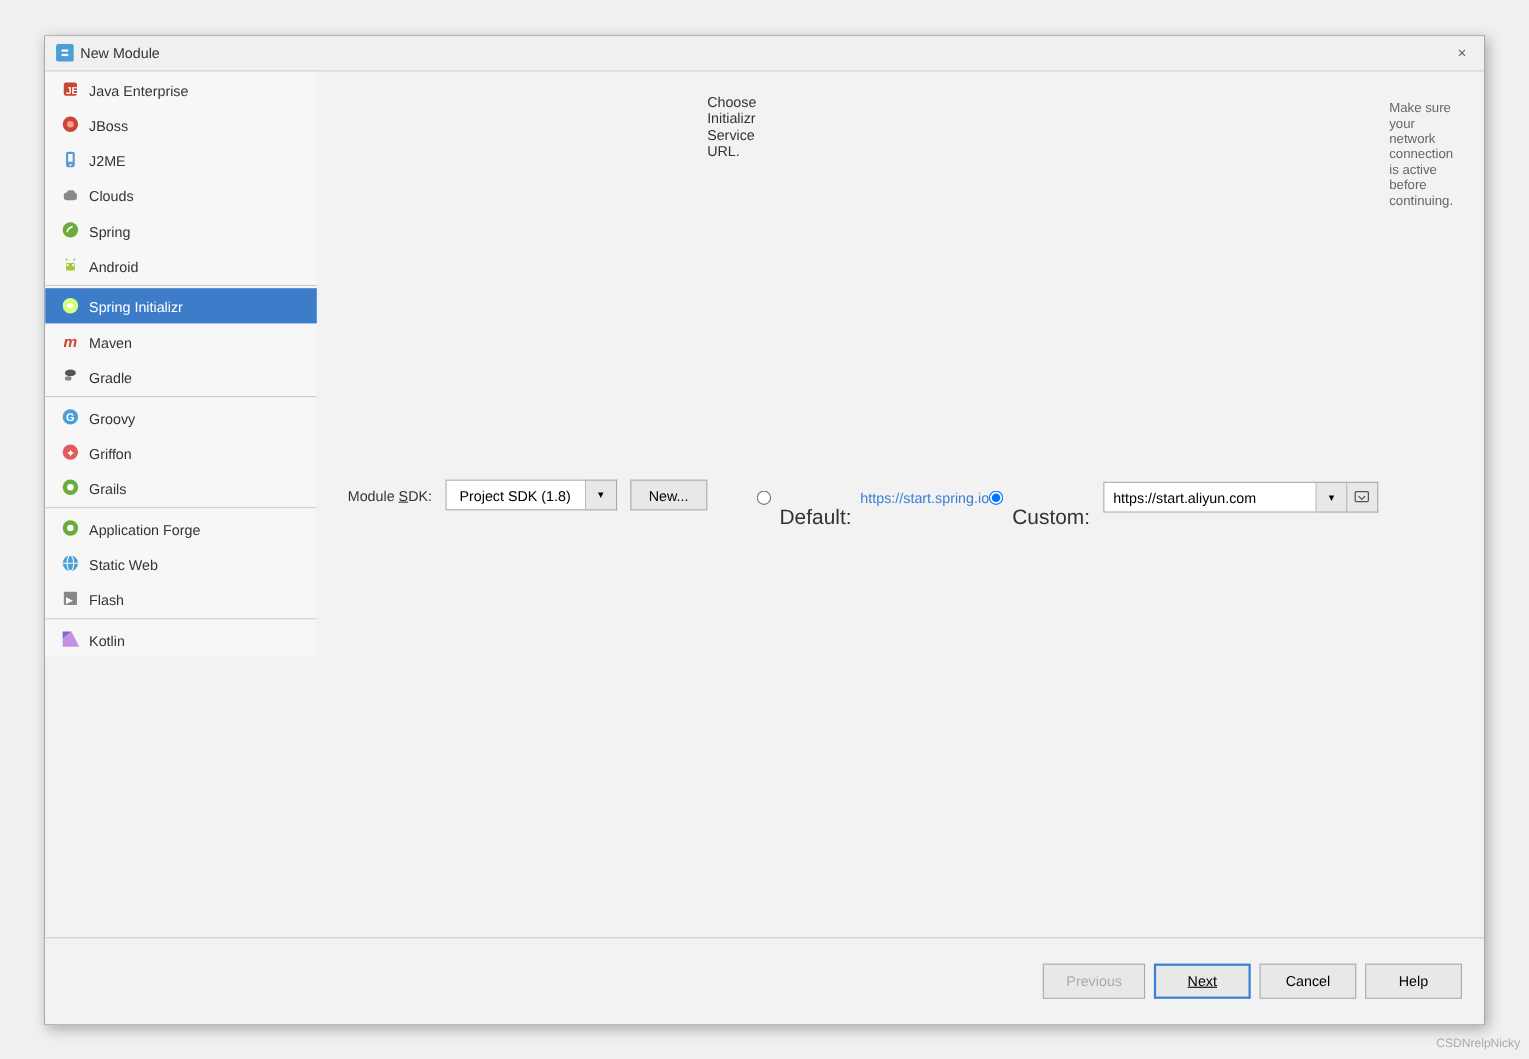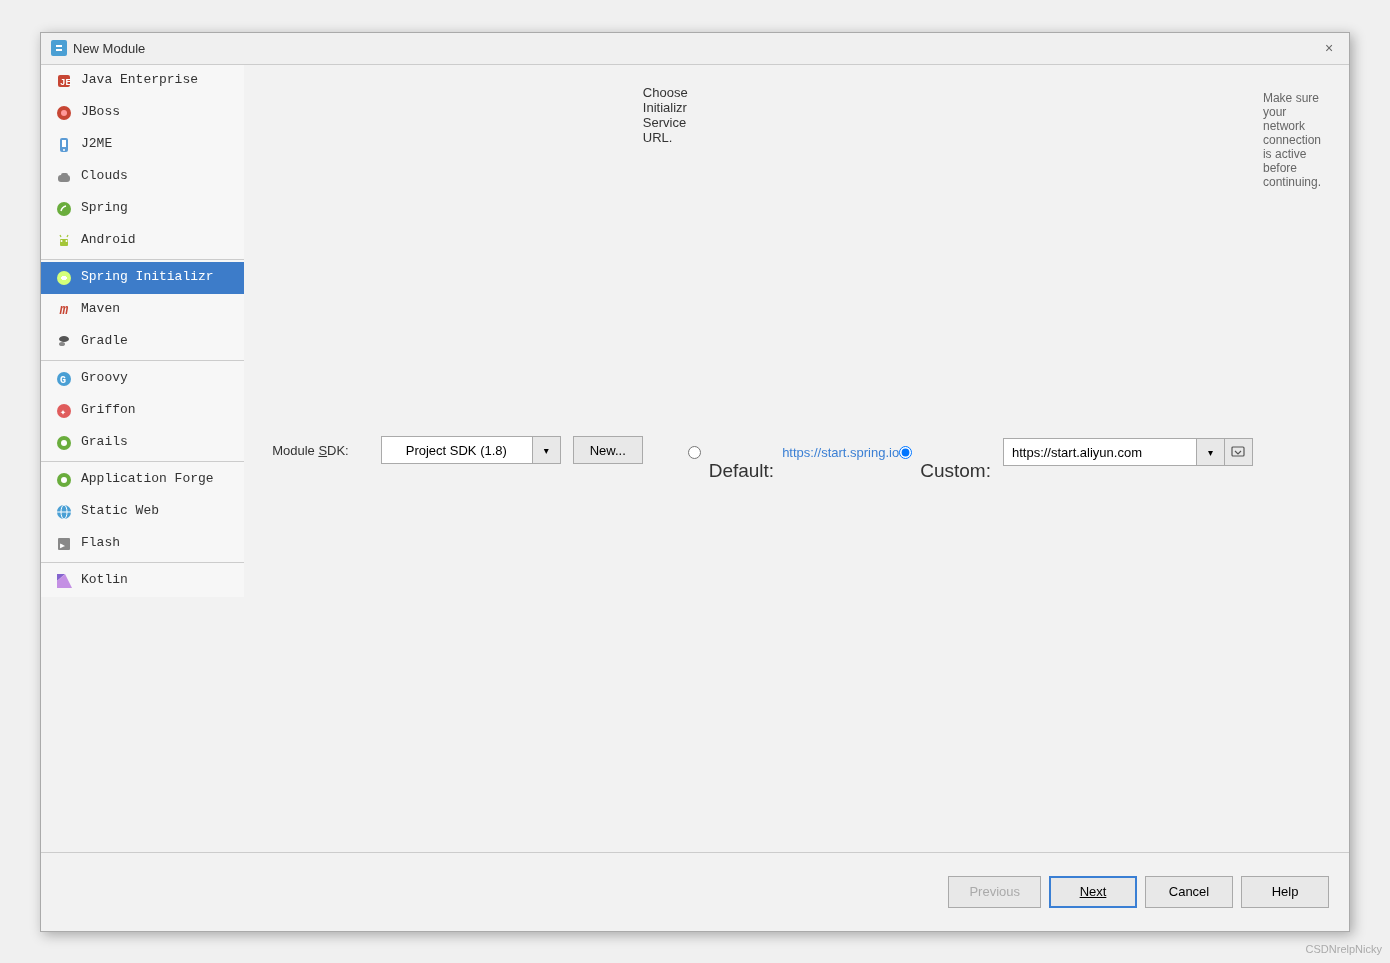--- a/index.html
+++ b/index.html
@@ -72,27 +72,26 @@
     }
     .sidebar {
       width: 320px;
       background: #f7f7f7;
       border-right: 1px solid #ddd;
       overflow-y: auto;
       flex-shrink: 0;
     }
     .sidebar-item {
       display: flex;
-      align-items: flex-start;
+      align-items: flex-end;
       padding: 7px 14px;
       cursor: pointer;
       gap: 8px;
       color: #333;
       font-size: 13px;
-      font-family: Liberation Mono, monospace;
     }
     .sidebar-item.active {
       background: #3d7cc9;
       color: white;
     }
     .sidebar-item.active .item-icon {
       filter: brightness(2);
     }
     .sidebar-divider {
       height: 1px;
@@ -141,27 +140,26 @@
       margin-bottom: 16px;
     }
     .module-sdk-label {
       font-size: 13px;
       color: #333;
       white-space: nowrap;
     }
     .module-sdk-label u { text-decoration: underline; }
     .sdk-select {
       flex: 1;
-      padding: 4px 24px;
+      padding: 4px 12px;
       font-size: 13px;
       border: 1px solid #aaa;
       background: white;
       height: 28px;
       appearance: none;
-      margin-left: 20px;
       -webkit-appearance: none;
     }
     .sdk-dropdown-btn {
       width: 28px;
       height: 28px;
       border: 1px solid #aaa;
       border-left: none;
       background: #e8e8e8;
       cursor: pointer;
       display: flex;

